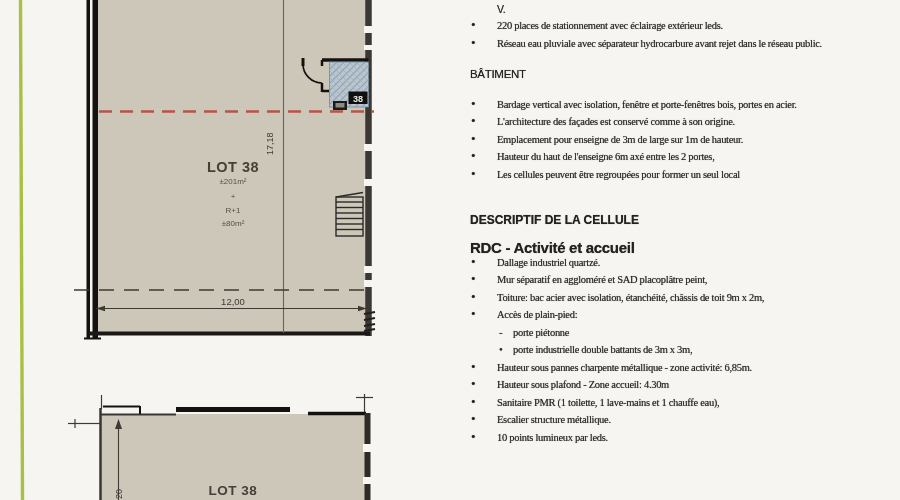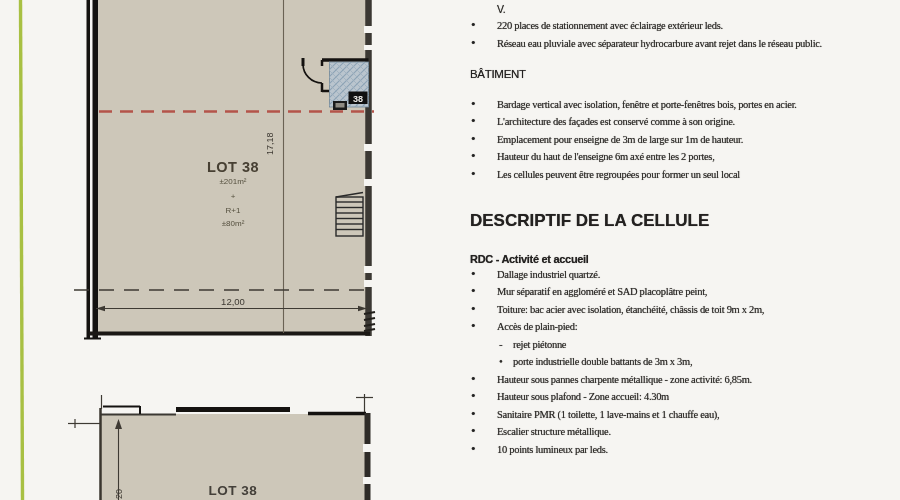--- a/index.html
+++ b/index.html
@@ -27,22 +27,22 @@
   ul.blist{list-style:none;margin:0;padding:0;font-family:Liberation Serif, serif;}
   li.main{position:relative;padding-left:29px;margin-bottom:2.5px;}
   li.main::before{
     content:"\2022";
     position:absolute;left:3px;top:-1px;
     font-size:13px;color:#222;
   }
   li.sub{position:relative;padding-left:45px;margin-bottom:2.5px;}
   li.sub .marker{position:absolute;left:31px;top:0;font-size:11px;}
   .h-bat{margin:16px 0 15px 2px;font-size:11.5px;line-height:15px;font-weight:normal;color:#232120;}
-  .h-desc{margin:31px 0 0 2px;font-size:17px;line-height:15px;font-weight:bold;color:#232120;letter-spacing:0;}
-  .h-rdc{margin:24px 0 0 2px;font-size:11px;line-height:15px;font-weight:bold;color:#232120;}
+  .h-desc{margin:31px 0 0 2px;font-size:12px;line-height:15px;font-weight:bold;color:#232120;letter-spacing:0;}
+  .h-rdc{margin:12px 0 0 2px;font-size:15px;line-height:15px;font-weight:bold;color:#232120;}
   .rdc-list{margin-top:20px;}
 </style>
 </head>
 <body>
 
 <div class="page">
 
   <svg class="plan-layer" viewBox="0 0 900 500">
     <defs>
       <pattern id="crosshatch" width="7" height="7" patternUnits="userSpaceOnUse">
@@ -182,21 +182,21 @@
     <div class="h-desc">DESCRIPTIF DE LA CELLULE</div>
     <div class="h-rdc">RDC - Activité et accueil</div>
 
     <ul class="blist rdc-list">
       <li class="main">Dallage industriel quartzé.</li>
       <li class="main">Mur séparatif en aggloméré et SAD placoplâtre peint,</li>
       <li class="main">Toiture: bac acier avec isolation, étanchéité, châssis de toit 9m x 2m,</li>
       <li class="main">Accès de plain-pied:</li>
       <li class="sub">
         <span class="marker">-</span>
-        <span>rejet piétonne</span>
+        <span>porte piétonne</span>
       </li>
       <li class="sub">
         <span class="marker">•</span>
         <span>porte industrielle double battants de 3m x 3m,</span>
       </li>
       <li class="main">Hauteur sous pannes charpente métallique - zone activité: 6,85m.</li>
       <li class="main">Hauteur sous plafond - Zone accueil: 4.30m</li>
       <li class="main">Sanitaire PMR (1 toilette, 1 lave-mains et 1 chauffe eau),</li>
       <li class="main">Escalier structure métallique.</li>
       <li class="main">10 points lumineux par leds.</li>

